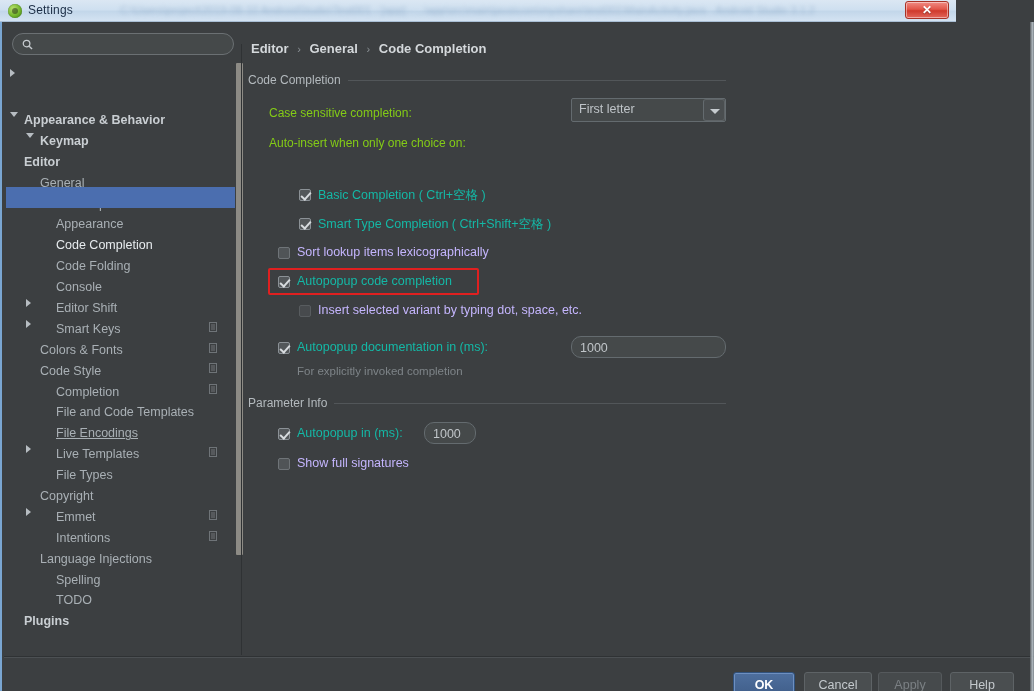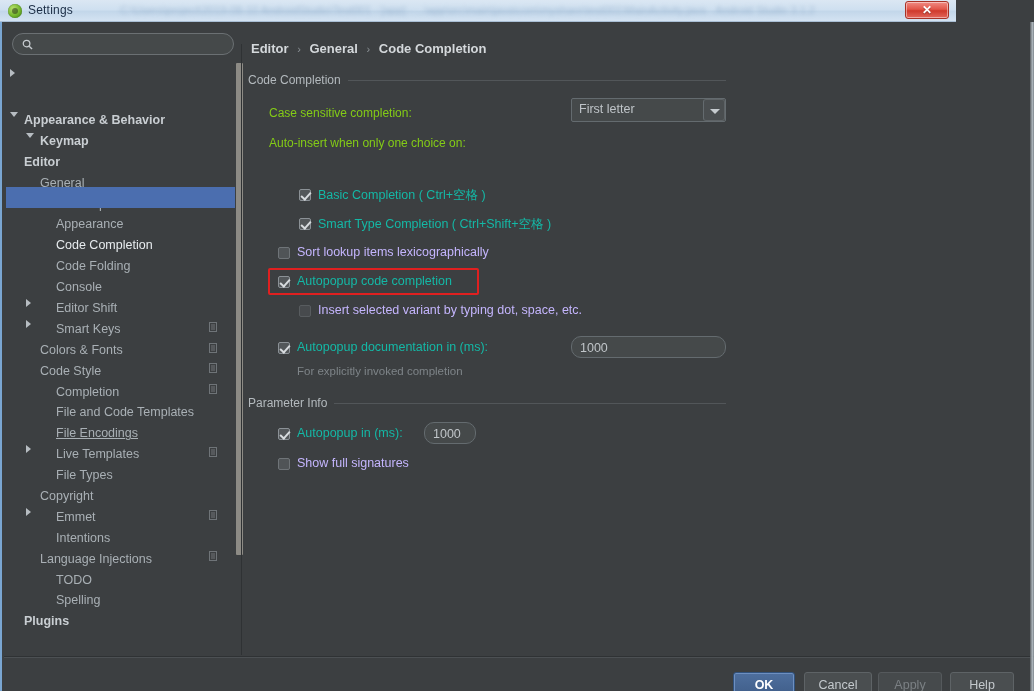--- a/index.html
+++ b/index.html
@@ -340,30 +340,30 @@
             <span class="arrow right" style="left: 20px;"></span>
             <span class="lbl" style="left: 34px;">Language Injections</span>
             <span class="sico"><svg viewBox="0 0 10 10" width="10" height="10">
                 <rect x="0.5" y="0.5" width="7" height="9" fill="none" stroke="#9aa0a5"></rect>
                 <line x1="2" y1="3" x2="6" y2="3" stroke="#9aa0a5"></line>
                 <line x1="2" y1="5" x2="6" y2="5" stroke="#9aa0a5"></line>
                 <line x1="2" y1="7" x2="6" y2="7" stroke="#9aa0a5"></line>
               </svg></span>
           </div>
           <div class="node">
+            <span class="lbl" style="left: 50px;">Spelling</span>
+            <span class="sico"><svg viewBox="0 0 10 10" width="10" height="10">
+                <rect x="0.5" y="0.5" width="7" height="9" fill="none" stroke="#9aa0a5"></rect>
+                <line x1="2" y1="3" x2="6" y2="3" stroke="#9aa0a5"></line>
+                <line x1="2" y1="5" x2="6" y2="5" stroke="#9aa0a5"></line>
+                <line x1="2" y1="7" x2="6" y2="7" stroke="#9aa0a5"></line>
+              </svg></span>
+          </div>
+          <div class="node">
             <span class="lbl" style="left: 50px;">TODO</span>
-          </div>
-          <div class="node">
-            <span class="lbl" style="left: 50px;">Spelling</span>
-            <span class="sico"><svg viewBox="0 0 10 10" width="10" height="10">
-                <rect x="0.5" y="0.5" width="7" height="9" fill="none" stroke="#9aa0a5"></rect>
-                <line x1="2" y1="3" x2="6" y2="3" stroke="#9aa0a5"></line>
-                <line x1="2" y1="5" x2="6" y2="5" stroke="#9aa0a5"></line>
-                <line x1="2" y1="7" x2="6" y2="7" stroke="#9aa0a5"></line>
-              </svg></span>
           </div>
           <div class="node bold">
             <span class="lbl" style="left: 18px;">Plugins</span>
           </div>
         </div>
 
       <div class="tree-scroll">
         <div class="tree-thumb"></div>
       </div>
     </div>

